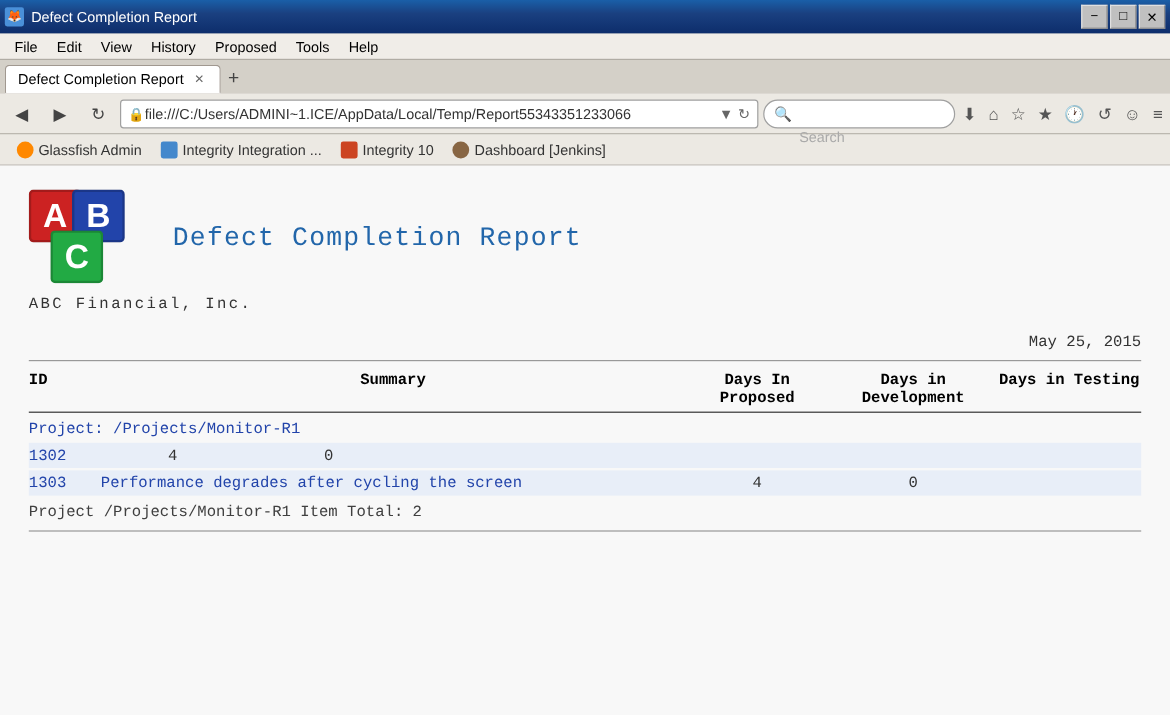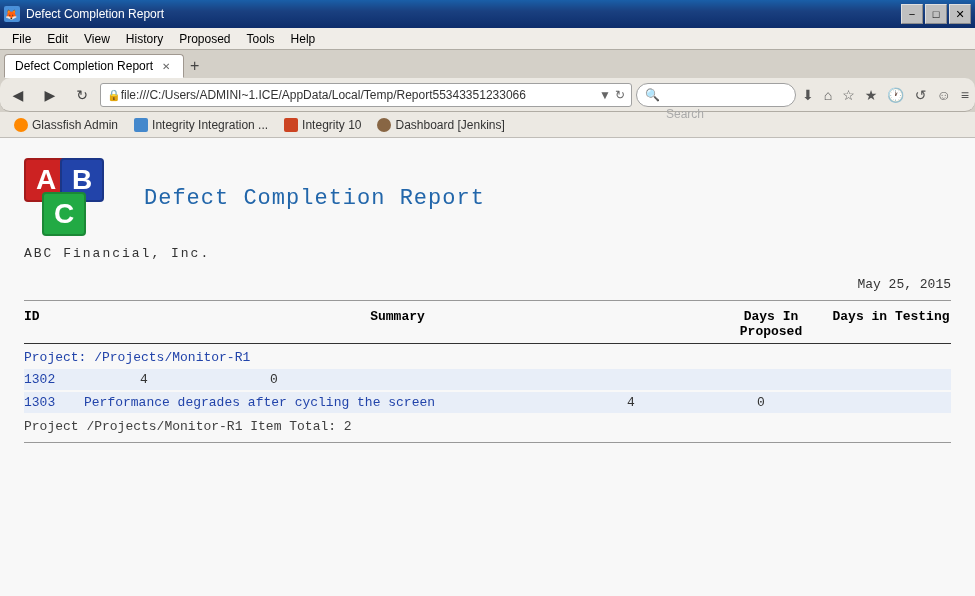--- a/index.html
+++ b/index.html
@@ -109,21 +109,20 @@
 
     
     .nav-bar {
       background: #ece9e3;
       height: 34px;
       display: flex;
       align-items: center;
       padding: 0 4px;
       gap: 4px;
       border-bottom: 1px solid #b0aca4;
-      border-radius: 10px;
     }
     .nav-btn {
       width: 28px; height: 26px;
       background: transparent;
       border: 1px solid transparent;
       border-radius: 3px;
       display: flex; align-items: center; justify-content: center;
       cursor: pointer;
       font-size: 14px;
       color: #444;
@@ -449,20 +448,21 @@
   <div class="company-name">ABC Financial, Inc.</div>
 
   <div class="report-date">May 25, 2015</div>
 
   <hr class="report-divider">
 
   <div class="report-col-headers">
     <div class="col-id">ID</div>
     <div class="col-summary">Summary</div>
     <div class="col-proposed">Days In Proposed</div>
+    <div class="col-development">Days in Development</div>
     <div class="col-testing">Days in Testing</div>
   </div>
 
   <div class="project-header">Project: /Projects/Monitor-R1</div>
 
   <div class="data-row">
     <div class="col-id">1302</div>
     <div class="col-proposed">4</div>
     <div class="col-development">0</div>
     <div class="col-testing"></div>

